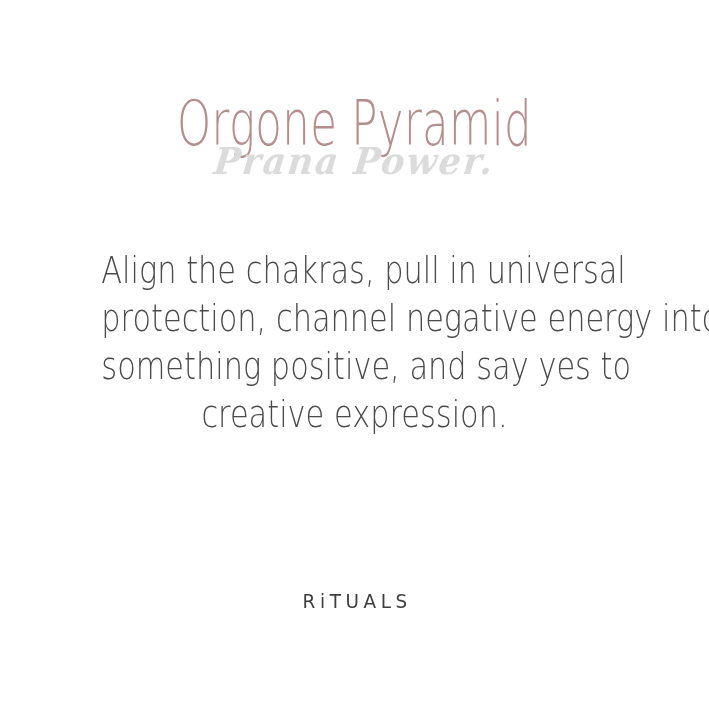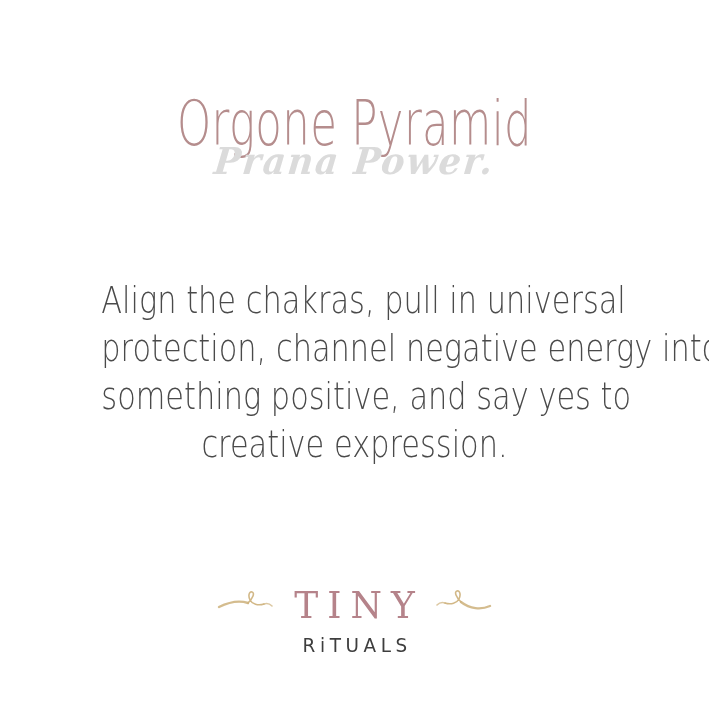--- a/index.html
+++ b/index.html
@@ -56,21 +56,21 @@
     color: #dbdbdb;
     letter-spacing: 2px;
     transform: skewX(-6deg) scaleX(0.95);
     transform-origin: center center;
     white-space: nowrap;
   }
 
   
   .body-copy {
     position: absolute;
-    top: 276px;
+    top: 246px;
     left: 38px;
     width: 633px;
     text-align: center;
     font-family: "DejaVu Sans", sans-serif;
     font-size: 38px;
     line-height: 48px;
     font-weight: 300;
     color: #4a4a4a;
     letter-spacing: 0px;
   }
@@ -139,38 +139,17 @@
   <div class="subtitle">Prana Power.</div>
 
   <div class="body-copy">
     <span class="line">Align the chakras, pull in universal</span>
     <span class="line">protection, channel negative energy into</span>
     <span class="line">something positive, and say yes to</span>
     <span class="line">creative expression.</span>
   </div>
 
   <div class="logo">
-    <div class="logo-top">
-
-      <svg class="flourish flourish-left" viewBox="0 0 56 30">
-        <g fill="none" stroke="#cdb07a" stroke-linecap="round" stroke-width="1.6">
-          <path d="M2 17 C12 12, 22 10, 31 13" stroke-width="2.4" opacity="0.85"></path>
-          <path d="M31 13 C36 8, 38 3, 35 2 C32 1, 31 6, 33 10 C35 14, 41 16, 47 14" opacity="0.9"></path>
-          <path d="M47 14 C50 13, 53 14, 55 16" opacity="0.7"></path>
-        </g>
-      </svg>
-
-      <div class="logo-word">TINY</div>
-
-      <svg class="flourish flourish-right" viewBox="0 0 56 30">
-        <g fill="none" stroke="#cdb07a" stroke-linecap="round" stroke-width="1.6">
-          <path d="M1 15 C3 13, 6 12, 9 13" opacity="0.7"></path>
-          <path d="M9 13 C15 15, 21 13, 23 9 C25 5, 24 0, 21 1 C18 2, 20 7, 25 12" opacity="0.9"></path>
-          <path d="M25 12 C34 19, 45 20, 54 16" stroke-width="2.4" opacity="0.85"></path>
-        </g>
-      </svg>
-
-    </div>
 
     <div class="logo-sub">RiTUALS</div>
   </div>
 
 </div>
 
 </body></html>

